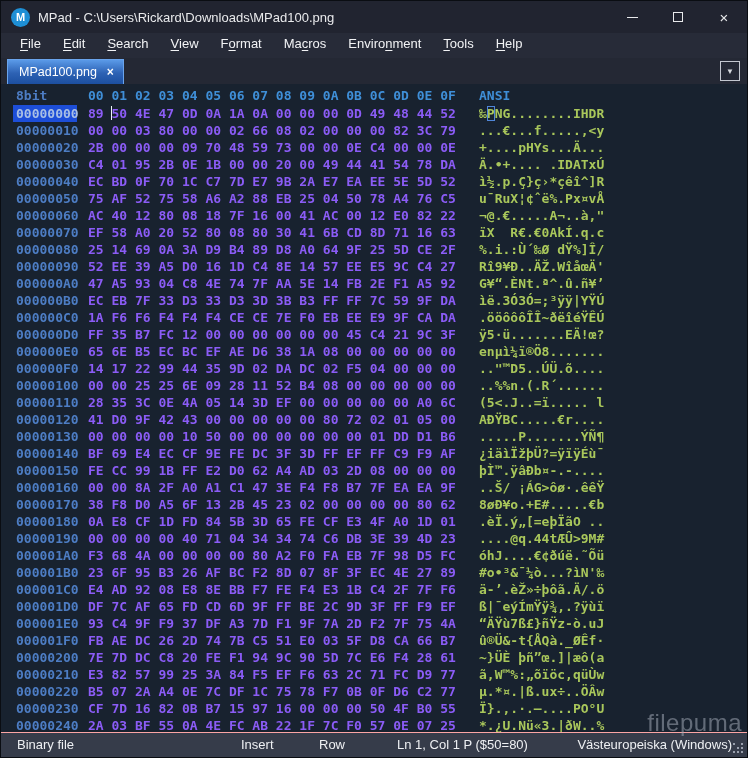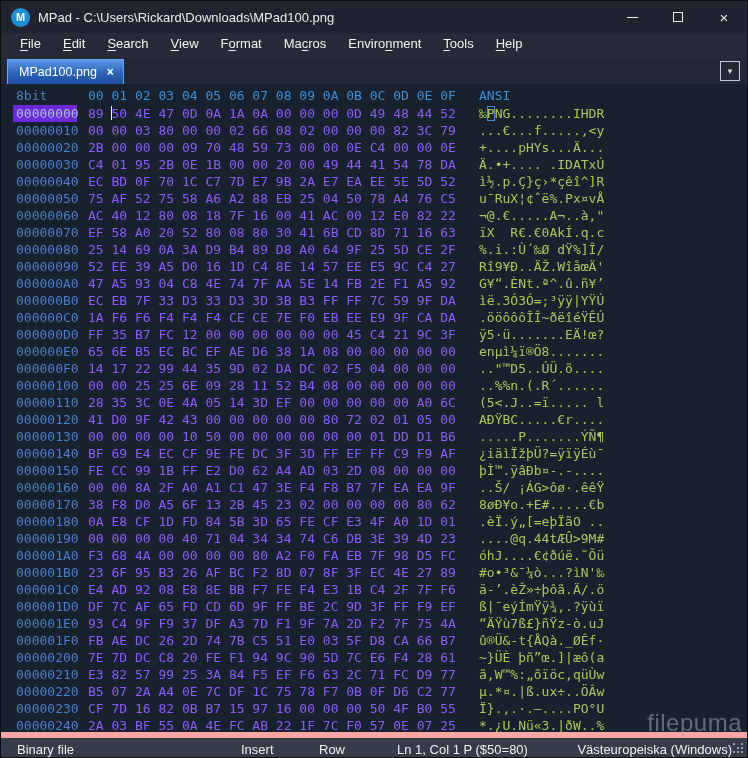--- a/index.html
+++ b/index.html
@@ -29,32 +29,32 @@
   .tabbar { height:26px; background:#242834; position:relative; display:flex; align-items:flex-end; flex:0 0 auto; }
   .tab { margin-left:6px; height:25px; padding:0 9px 0 11px; display:flex; align-items:center;
     background:linear-gradient(#5a9ae8,#2d62b4 55%,#1c4fa0); border:1px solid #6aa4ec; border-bottom:none;
     color:#ffffff; font-size:12.5px; }
   .tab-close { margin-left:10px; font-weight:bold; font-size:12px; color:#ffffff; }
   .tab-list-btn { position:absolute; right:7px; top:3px; width:20px; height:20px;
     border:1px solid #c3c7cf; color:#d7dade; font-size:8px;
     display:flex; align-items:center; justify-content:center; background:transparent; }
   
   .editor { flex:1 1 auto; position:relative; background:#18222f; padding:3px 0 0 12px;
-    font-family:"DejaVu Sans Mono", monospace; font-size:13px; overflow:hidden; }
+    font-family:"DejaVu Sans Mono", monospace; font-size:13px; overflow:hidden;font-weight:bold; }
   .hexrow, .headrow { display:flex; line-height:17px; white-space:pre; }
   .headrow { color:#3f8fd8; margin-bottom:1px; }
   .addr { flex:0 0 auto; width:64px; color:#4d7dc4; padding:0 3px; margin-right:11px; }
-  .addr.sel { background:#6d28d9; color:#a9bfe4; }
+  .addr.sel { background:#1d4ed8; color:#a9bfe4; }
   .hexcells { flex:0 0 auto; width:368px; color:#8b5cf6; }
   .headrow .hexcells, .headrow .ansi { color:#3f8fd8; }
   .ansi { flex:0 0 auto; margin-left:23px; color:#a9c75b; }
   .caret { display:inline-block; width:1px; height:14px; margin:0 -0.5px; vertical-align:-2px; background:#eef3fa; }
   .cbox { outline:1px solid #4f86d8; outline-offset:-1px; }
   
-  .statusbar { height:25px; background:#363c4a; border-top:6px solid #fca5a5; position:relative;
+  .statusbar { height:25px; background:#363c4a; border-top:1px solid #fca5a5; position:relative;
     flex:0 0 auto; color:#eef0f3; font-size:13px; }
   .seg { position:absolute; top:4px; white-space:pre; }
   .seg-file { left:16px; } .seg-mode { left:240px; } .seg-nav { left:318px; } .seg-pos { left:396px; }
   .seg-enc { right:15px; }
   .grip { position:absolute; right:3px; bottom:3px; width:11px; height:11px; }
   .grip::before { content:""; position:absolute; left:0; top:0; width:2px; height:2px; background:#9aa0ad;
     box-shadow:8px 0 0 #9aa0ad, 8px 4px 0 #9aa0ad, 4px 4px 0 #9aa0ad, 8px 8px 0 #9aa0ad, 4px 8px 0 #9aa0ad, 0 8px 0 #9aa0ad; }
   
   .watermark { position:absolute; right:5px; top:708px; font-size:24px; color:rgba(160,167,180,0.55);
     letter-spacing:0.5px; pointer-events:none; z-index:40; }

